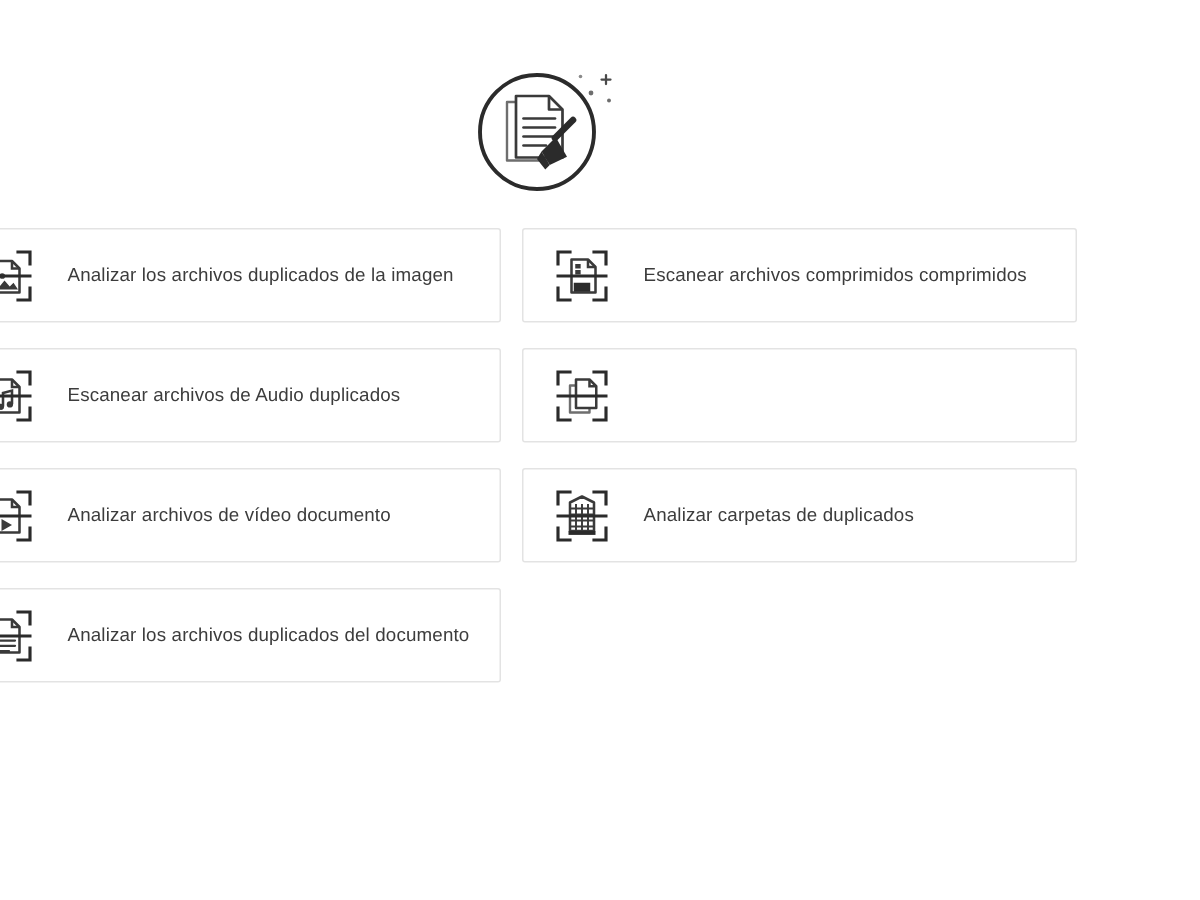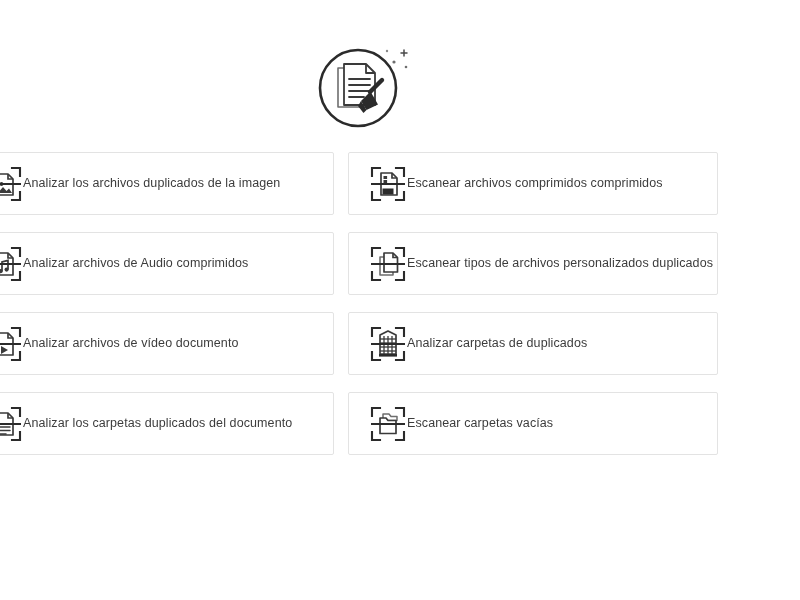--- a/index.html
+++ b/index.html
@@ -66,20 +66,21 @@
     height: 38px;
     flex: 0 0 38px;
     display: flex;
     align-items: center;
     justify-content: center;
   }
 
   .card-icon svg { display: block; }
 
   .card-label {
+    margin-left: 22px;
     font-size: 12.5px;
     line-height: 1.2;
     color: #3c3c3c;
     letter-spacing: 0.1px;
     white-space: nowrap;
   }
 </style>
 </head>
 <body>
 
@@ -165,39 +166,38 @@
             <path d="M11 35 H3 V27"></path>
         </g>
         <path d="M12 8 h11 l5 5 v17 h-16 z" fill="#fff" stroke="#3a3a3a" stroke-width="1.7" stroke-linejoin="round"></path>
         <path d="M23 8 v5 h5" fill="none" stroke="#3a3a3a" stroke-width="1.7"></path>
         <path d="M17 26 v-9 l6-1.6 v9" fill="none" stroke="#3a3a3a" stroke-width="1.7"></path>
         <circle cx="15.6" cy="26.2" r="2.1" fill="#3a3a3a"></circle>
         <circle cx="21.6" cy="24.6" r="2.1" fill="#3a3a3a"></circle>
         <line x1="2" y1="19" x2="36" y2="19" stroke="#2b2b2b" stroke-width="2.1"></line>
       </svg>
     </span>
-    <span class="card-label">Analizar archivos de Audio comprimidos</span>
+    <span class="card-label">Escanear archivos de Audio duplicados</span>
   </div>
 
   <div class="card">
     <span class="card-icon">
       <svg width="38" height="38" viewBox="0 0 38 38">
         <g fill="none" stroke="#2b2b2b" stroke-width="2.1" stroke-linecap="square">
           <path d="M3 11 V3 H11"></path>
             <path d="M27 3 H35 V11"></path>
           <path d="M35 27 V35 H27"></path>
             <path d="M11 35 H3 V27"></path>
         </g>
         <path d="M11 12 h9 l4 4 v14 h-13 z" fill="#fff" stroke="#6e6e6e" stroke-width="1.6" stroke-linejoin="round"></path>
         <path d="M15 8 h9 l4.5 4.5 v14.5 h-13.5 z" fill="#fff" stroke="#3a3a3a" stroke-width="1.7" stroke-linejoin="round"></path>
         <path d="M24 8 v4.5 h4.5" fill="none" stroke="#3a3a3a" stroke-width="1.7"></path>
         <line x1="2" y1="19" x2="36" y2="19" stroke="#2b2b2b" stroke-width="2.1"></line>
       </svg>
     </span>
-    <span class="card-label">Escanear tipos de archivos personalizados duplicados</span>
   </div>
 
   <div class="card">
     <span class="card-icon">
       <svg width="38" height="38" viewBox="0 0 38 38">
         <g fill="none" stroke="#2b2b2b" stroke-width="2.1" stroke-linecap="square">
           <path d="M3 11 V3 H11"></path>
             <path d="M27 3 H35 V11"></path>
           <path d="M35 27 V35 H27"></path>
             <path d="M11 35 H3 V27"></path>
@@ -249,33 +249,17 @@
         <path d="M12 8 h11 l5 5 v17 h-16 z" fill="#fff" stroke="#3a3a3a" stroke-width="1.7" stroke-linejoin="round"></path>
         <path d="M23 8 v5 h5" fill="none" stroke="#3a3a3a" stroke-width="1.7"></path>
         <g stroke="#3a3a3a" stroke-width="1.5" stroke-linecap="round">
           <line x1="15" y1="22" x2="25" y2="22"></line>
           <line x1="15" y1="25.5" x2="25" y2="25.5"></line>
           <line x1="15" y1="29" x2="21" y2="29"></line>
         </g>
         <line x1="2" y1="19" x2="36" y2="19" stroke="#2b2b2b" stroke-width="2.1"></line>
       </svg>
     </span>
-    <span class="card-label">Analizar los carpetas duplicados del documento</span>
-  </div>
-
-  <div class="card">
-    <span class="card-icon">
-      <svg width="38" height="38" viewBox="0 0 38 38">
-        <g fill="none" stroke="#2b2b2b" stroke-width="2.1" stroke-linecap="square">
-          <path d="M3 11 V3 H11"></path>
-            <path d="M27 3 H35 V11"></path>
-          <path d="M35 27 V35 H27"></path>
-            <path d="M11 35 H3 V27"></path>
-        </g>
-        <path d="M14 9 h6 l2 2.5 h6 v4 h-14 z" fill="#fff" stroke="#6e6e6e" stroke-width="1.5" stroke-linejoin="round"></path>
-        <path d="M11 13 h6 l2 2.5 h8 v13 h-16 z" fill="#fff" stroke="#3a3a3a" stroke-width="1.7" stroke-linejoin="round"></path>
-        <line x1="2" y1="19" x2="36" y2="19" stroke="#2b2b2b" stroke-width="2.1"></line>
-      </svg>
-    </span>
-    <span class="card-label">Escanear carpetas vacías</span>
-  </div>
+    <span class="card-label">Analizar los archivos duplicados del documento</span>
+  </div>
+
 
 </div>
 
 </body></html>

